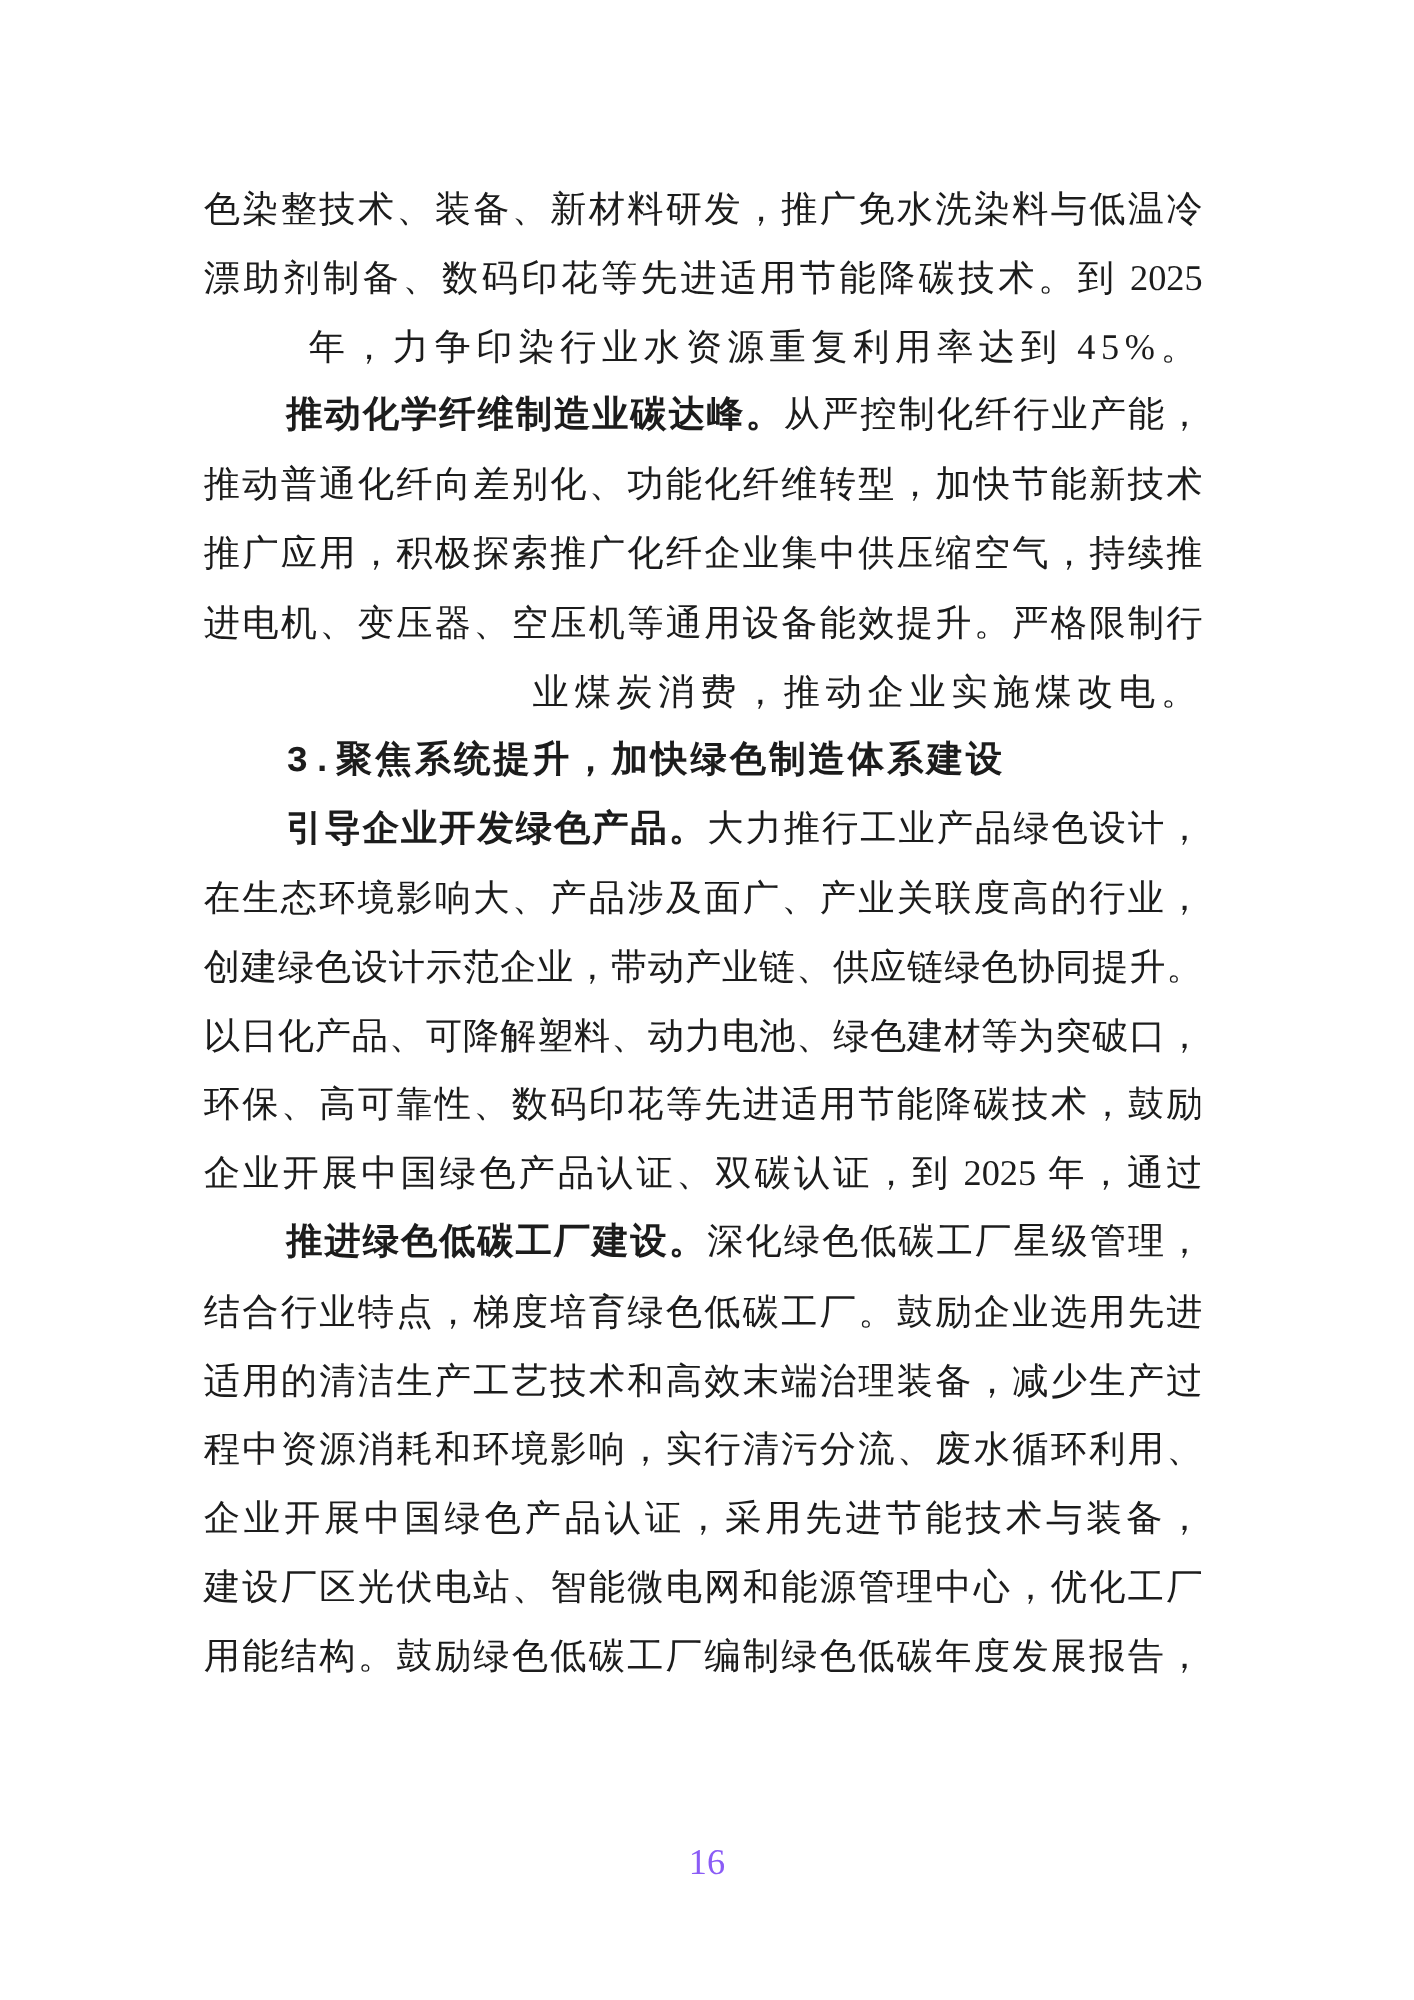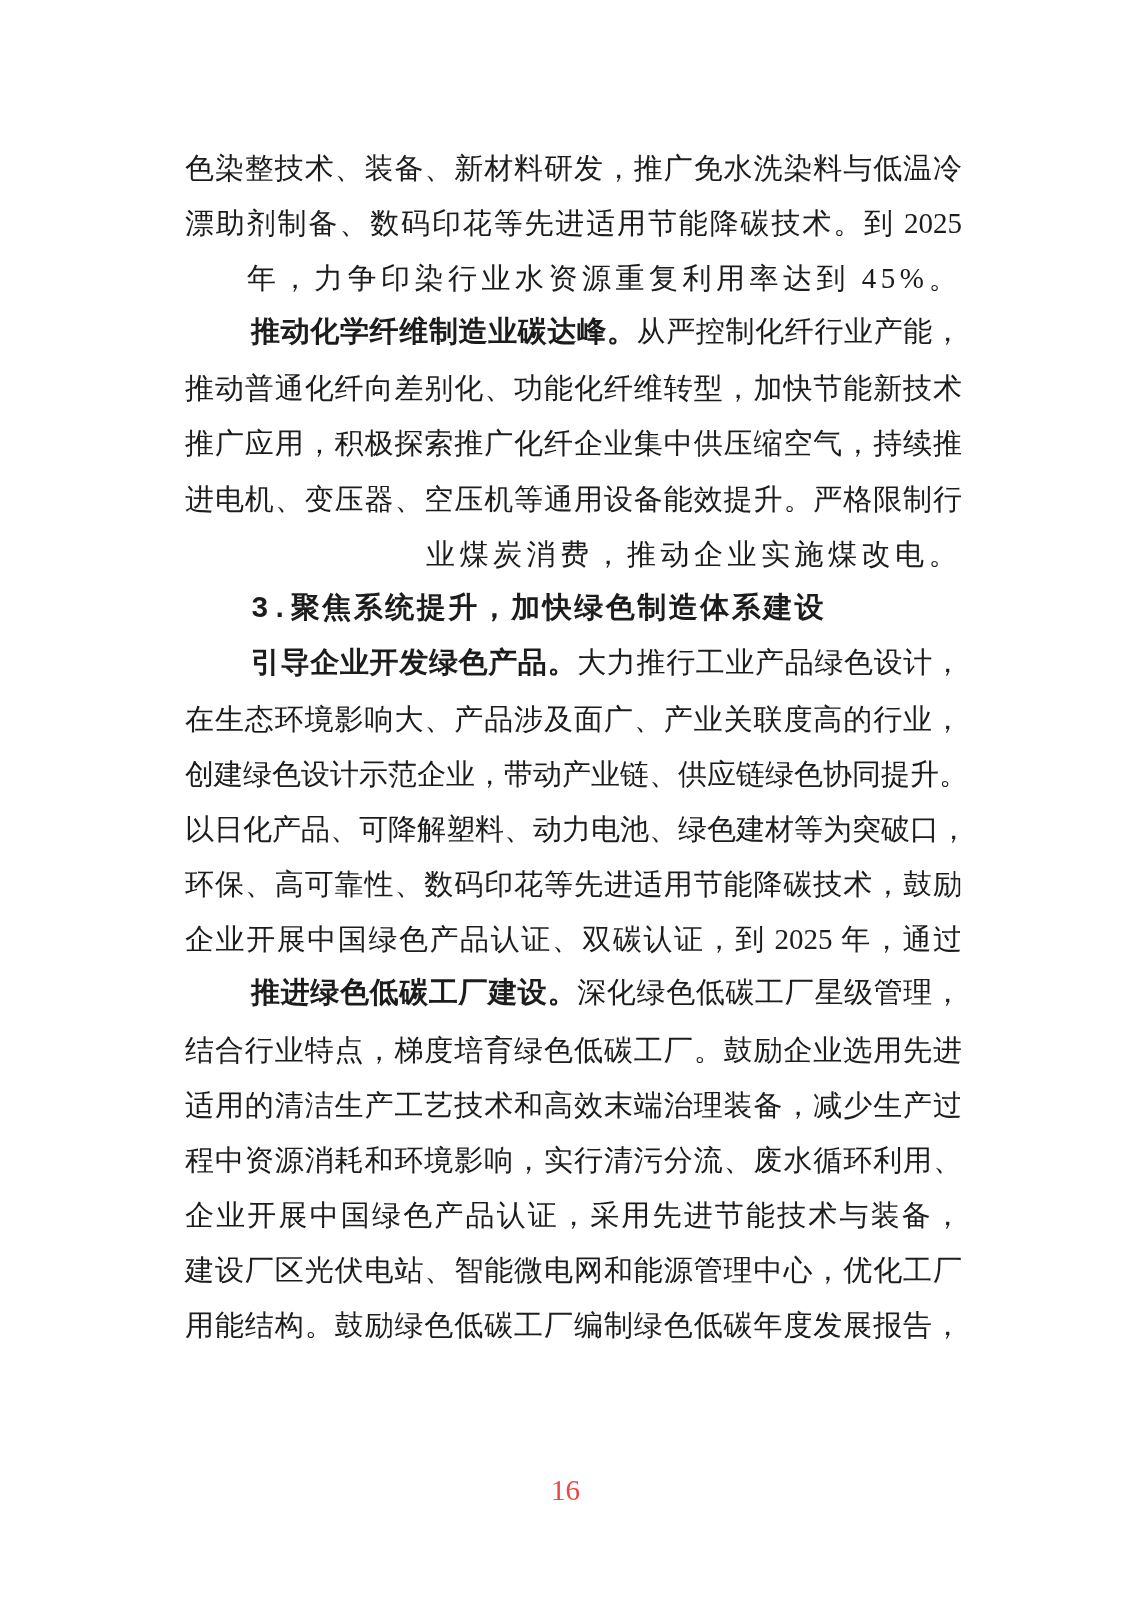--- a/index.html
+++ b/index.html
@@ -20,21 +20,20 @@
     position: absolute;
     left: 163px;
     top: 141px;
     width: 799px;
     font-size: 29px;
     line-height: 55.1px;
   }
   .line {
     height: 55.1px;
     white-space: nowrap;
-    margin-left: 22px;
   }
   
   .just {
     text-align: justify;
     text-align-last: justify;
     text-justify: inter-character;
   }
   
   .plain {
     letter-spacing: 4.5px;
@@ -51,21 +50,21 @@
     font-weight: 700;
   }
   .page-number {
     position: absolute;
     left: 0;
     top: 1470px;
     width: 100%;
     text-align: center;
     font-size: 29px;
     line-height: 40px;
-    color: #ef4444;
+    color: #8b5cf6;
   }
 </style>
 </head>
 <body>
 
 <div class="page">
   <div class="text-column">
 
     <div class="line just"><span>色染整技术、装备、新材料研发，推广免水洗染料与低温冷</span></div>
     <div class="line just"><span>漂助剂制备、数码印花等先进适用节能降碳技术。到 2025</span></div>

